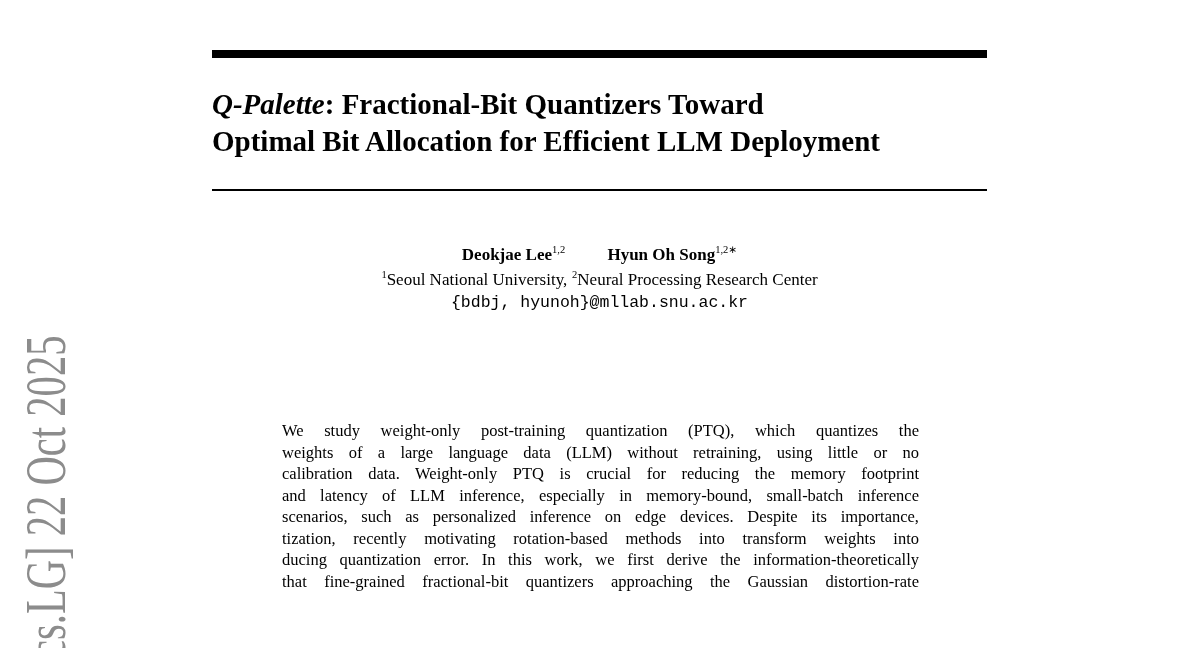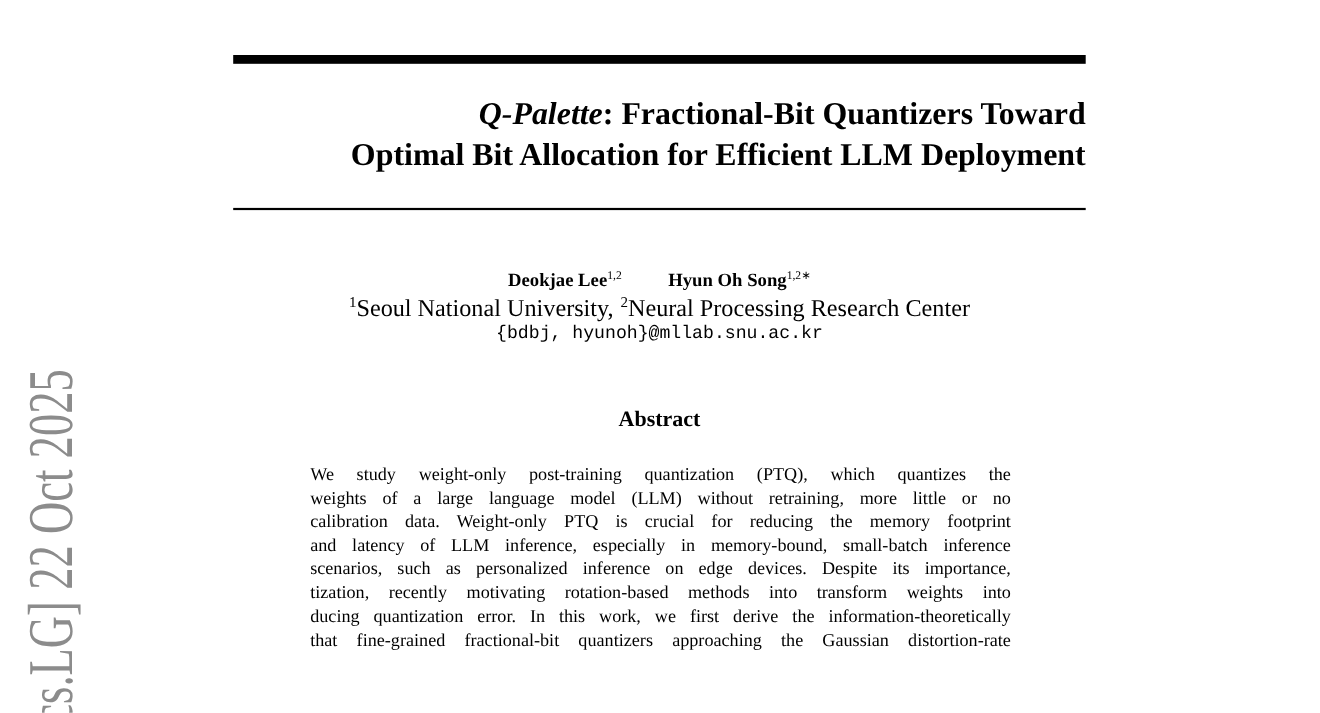--- a/index.html
+++ b/index.html
@@ -39,21 +39,21 @@
   .rule-thin {
     position: absolute;
     left: 212px; top: 189px;
     width: 775px; height: 2px;
     background: #000000;
   }
   .title {
     position: absolute;
     left: 212px; top: 86px;
     width: 775px;
-    text-align: right;
+    text-align: left;
     font-weight: bold;
     font-size: 29px;
     line-height: 37px;
     letter-spacing: 0px;
   }
   .title .t-italic { font-style: italic; }
   .authors {
     position: absolute;
     left: 212px; top: 244px;
     width: 775px;
@@ -67,21 +67,21 @@
     font-size: 0.62em;
     line-height: 0;
     vertical-align: super;
     font-weight: normal;
   }
   .affiliation {
     position: absolute;
     left: 212px; top: 269px;
     width: 775px;
     text-align: center;
-    font-size: 22px;
+    font-size: 17px;
     line-height: 22px;
   }
   .affiliation .inst-first { margin-right: 0.28em; }
   .email-line {
     position: absolute;
     left: 212px; top: 292px;
     width: 775px;
     text-align: center;
     font-family: "Liberation Mono", monospace;
     font-size: 16.5px;
@@ -124,25 +124,24 @@
 
   <div class="authors">
     <span class="author"><span class="name">Deokjae Lee</span><sup>1,2</sup></span>
     <span class="author"><span class="name">Hyun Oh Song</span><sup>1,2∗</sup></span>
   </div>
 
   <div class="affiliation"><sup>1</sup><span class="inst-first">Seoul National University,</span><sup>2</sup><span>Neural Processing Research Center</span></div>
 
   <div class="email-line">{bdbj, hyunoh}@mllab.snu.ac.kr</div>
 
-  <div class="abstract-heading">Abstract</div>
 
   <div class="abstract">
     <div class="abs-line">We study weight-only post-training quantization (PTQ), which quantizes the</div>
-    <div class="abs-line">weights of a large language model (LLM) without retraining, more little or no</div>
+    <div class="abs-line">weights of a large language data (LLM) without retraining, using little or no</div>
     <div class="abs-line">calibration data. Weight-only PTQ is crucial for reducing the memory footprint</div>
     <div class="abs-line">and latency of LLM inference, especially in memory-bound, small-batch inference</div>
     <div class="abs-line">scenarios, such as personalized inference on edge devices. Despite its importance,</div>
     <div class="abs-line">tization, recently motivating rotation-based methods into transform weights into</div>
     <div class="abs-line">ducing quantization error. In this work, we first derive the information-theoretically</div>
     <div class="abs-line">that fine-grained fractional-bit quantizers approaching the Gaussian distortion-rate</div>
   </div>
 
 </div>
 

